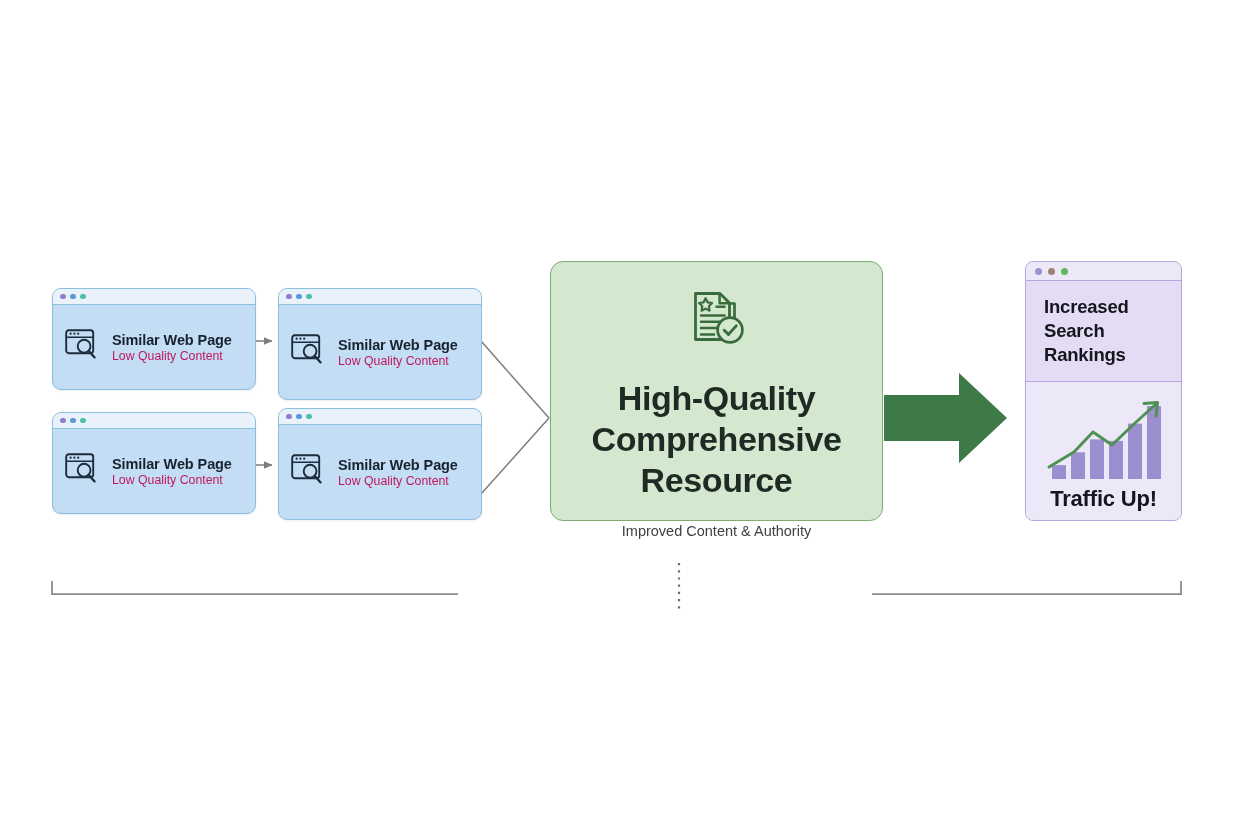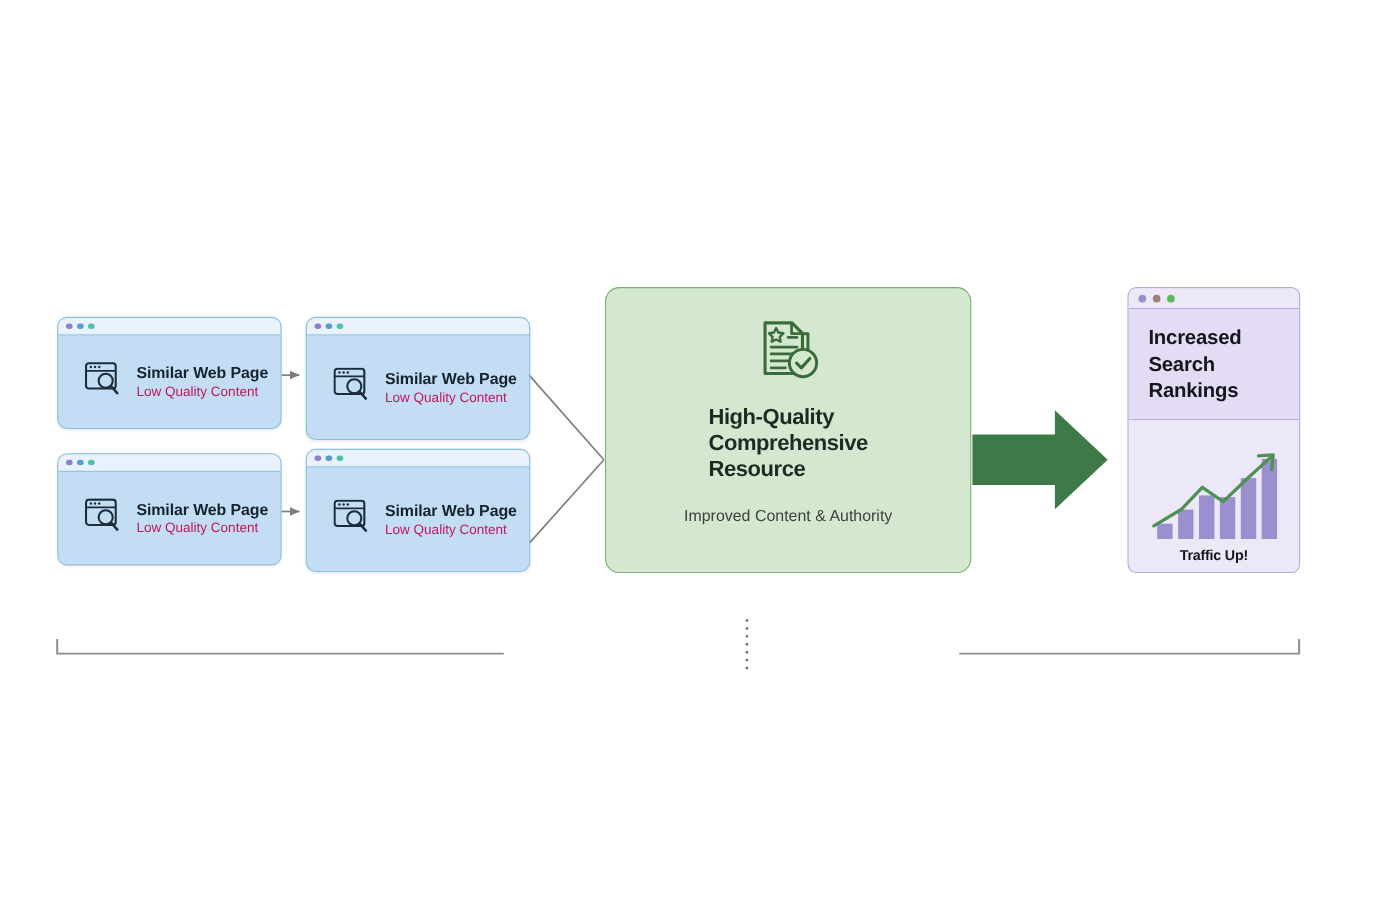--- a/index.html
+++ b/index.html
@@ -48,21 +48,21 @@
     align-items: center;
     padding-left: 7px;
     gap: 4.5px;
   }
   .dot { width: 5.5px; height: 5.5px; border-radius: 50%; display: block; }
 
   .card-body {
     height: calc(100% - 16px);
     display: flex;
     align-items: center;
-    padding-left: 24px;
+    padding-left: 12px;
     gap: 11px;
   }
   .card-text { display: flex; flex-direction: column; gap: 1px; }
   .card-title {
     font-size: 14.5px;
     font-weight: 700;
     color: #16222e;
     letter-spacing: -0.1px;
     white-space: nowrap;
   }
@@ -82,24 +82,25 @@
     height: 260px;
     background: #d4e8cf;
     border: 1.5px solid #7dad74;
     border-radius: 13px;
     display: flex;
     flex-direction: column;
     align-items: center;
     padding-top: 24px;
   }
   #green-title {
-    margin-top: 14px;
-    font-size: 20px;
+    margin-top: 26px;
+    font-size: 34px;
     font-weight: 700;
     line-height: 1.21;
+    text-align: center;
     color: #1d2b24;
     letter-spacing: -0.4px;
     white-space: pre-line;
   }
   #green-sub {
     margin-top: 22px;
     font-size: 14.5px;
     font-weight: 400;
     color: #404040;
     text-align: center;
@@ -148,21 +149,21 @@
     background: #ece8f8;
     position: relative;
     display: flex;
     flex-direction: column;
     align-items: center;
     justify-content: flex-end;
     padding-bottom: 8px;
   }
   #chart-svg { display: block; }
   #traffic-label {
-    font-size: 13px;
+    font-size: 22px;
     font-weight: 700;
     color: #15151d;
     letter-spacing: -0.2px;
     margin-top: 1px;
   }
 
   
   #timeline {
     position: absolute;
     left: 0;

